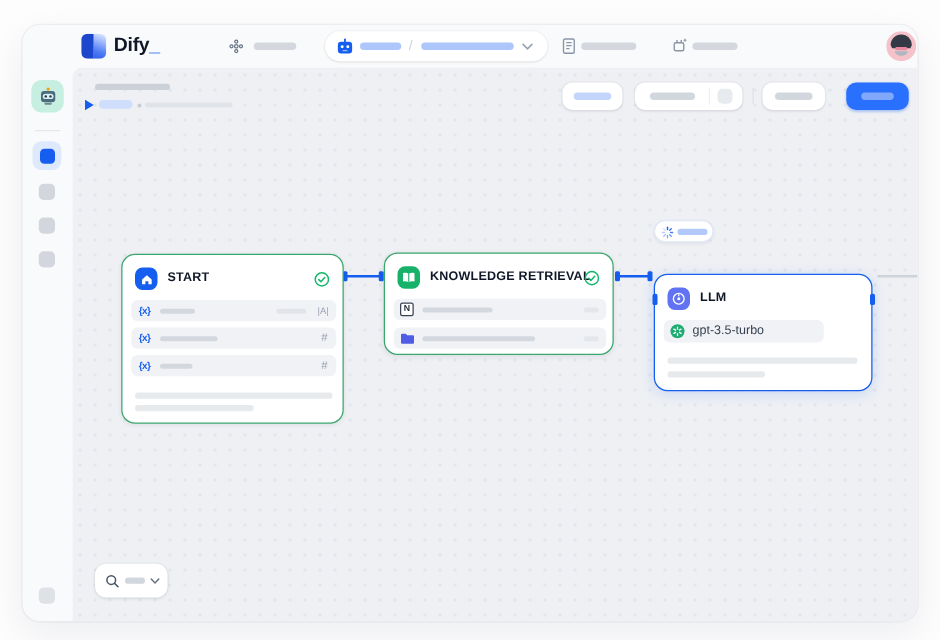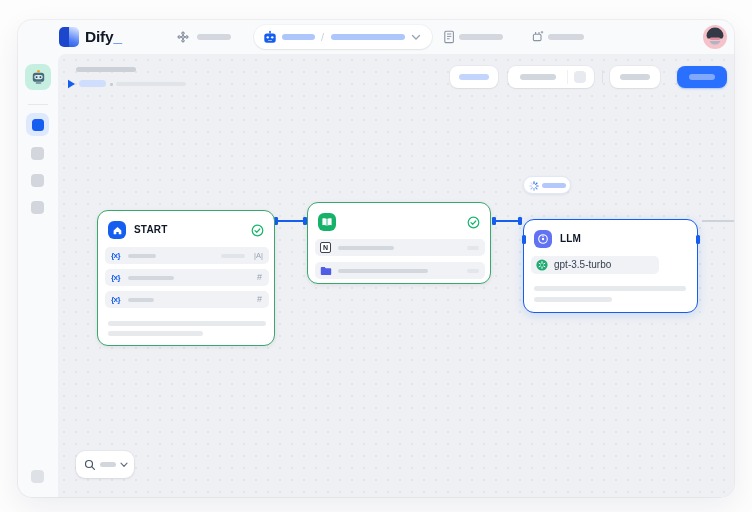--- a/index.html
+++ b/index.html
@@ -9,21 +9,21 @@
     background:#fdfdfe;
     font-family:"Liberation Sans", sans-serif;
   }
   .abs { position:absolute; }
   .window {
     position:absolute; left:18px; top:20px; width:716px; height:477px;
     background:#f9fafb; border-radius:14px; overflow:hidden;
     box-shadow:0 0 0 1px rgba(16,24,40,.05), 0 10px 30px rgba(16,24,40,.07);
   }
   .bar { position:absolute; border-radius:3px; background:#d4d8de; }
-  .header { position:absolute; left:8px; top:0; width:716px; height:34px; }
+  .header { position:absolute; left:14px; top:0; width:716px; height:34px; }
   .logo-text { font-size:15.5px; font-weight:700; color:#101828; letter-spacing:-.2px; }
   .logo-cursor { color:#155eef; font-weight:800; }
   .pill {
     position:absolute; background:#fff; border-radius:12px;
     box-shadow:0 1px 2px rgba(16,24,40,.07), 0 0 0 1px rgba(16,24,40,.03);
   }
   .sidebar { position:absolute; left:0; top:34px; width:40px; height:443px; }
   .canvas {
     position:absolute; left:40px; top:34px; width:676px; height:443px;
     background:#eef0f4;
@@ -176,21 +176,21 @@
     <div class="conn-cap" style="left:216px; top:163px;"></div>
     <div class="conn" style="left:219px; top:166px; width:28px;"></div>
     <div class="conn-cap" style="left:245px; top:163px;"></div>
 
     <div class="conn-cap" style="left:434px; top:163px;"></div>
     <div class="conn" style="left:437px; top:166px; width:26px;"></div>
     <div class="conn-cap" style="left:460px; top:163px;"></div>
 
     <div class="abs" style="left:644px; top:166px; width:32px; height:1.5px; background:#ced3da;"></div>
 
-    <div class="node" style="left:39px; top:149px; width:178px; height:136px;margin-top:7px;">
+    <div class="node" style="left:39px; top:149px; width:178px; height:136px;">
       <div class="node-icon" style="background:#155eef;">
         <svg width="11" height="11" viewBox="0 0 12 12">
             <path d="M1.8 6 L6 2.3 L10.2 6 V10.2 H7.3 V7.6 H4.7 V10.2 H1.8 Z" fill="#fff"></path>
           </svg>
       </div>
       <div class="node-title">START</div>
       <svg class="node-check" viewBox="0 0 13 13">
         <circle cx="6.5" cy="6.5" r="5.3" fill="none" stroke="#12b76a" stroke-width="1.2"></circle>
         <path d="M4 6.7 l1.7 1.7 3.1-3.4" fill="none" stroke="#12b76a" stroke-width="1.2" stroke-linecap="round" stroke-linejoin="round"></path>
       </svg>
@@ -216,20 +216,21 @@
       <div class="bar" style="left:10px; top:120px; width:95px; height:4.5px; background:#e7eaed;"></div>
     </div>
 
     <div class="node" style="left:249px; top:148px; width:184px; height:82px;">
       <div class="node-icon" style="background:#17b26a;">
         <svg width="12" height="12" viewBox="0 0 12 12">
           <path d="M1.4 2.6 C3 2 4.6 2.2 6 3.1 C7.4 2.2 9 2 10.6 2.6 V9.2 C9 8.7 7.4 8.9 6 9.8 C4.6 8.9 3 8.7 1.4 9.2 Z" fill="#fff"></path>
           <line x1="6" y1="3.1" x2="6" y2="9.8" stroke="#17b26a" stroke-width="0.9"></line>
         </svg>
       </div>
+      <div class="node-title">KNOWLEDGE RETRIEVAL</div>
       <svg class="node-check" viewBox="0 0 13 13">
         <circle cx="6.5" cy="6.5" r="5.3" fill="none" stroke="#12b76a" stroke-width="1.2"></circle>
         <path d="M4 6.7 l1.7 1.7 3.1-3.4" fill="none" stroke="#12b76a" stroke-width="1.2" stroke-linecap="round" stroke-linejoin="round"></path>
       </svg>
 
       <div class="nrow" style="left:7px; top:36px; width:170px;">
         <div class="abs" style="left:5px; top:3px; width:11px; height:11px; border:1px solid #3b4454; border-radius:2px; background:#fff; text-align:center; line-height:9px; font-size:7px; font-weight:800; color:#1f2733;">
           <span>N</span>
         </div>
         <div class="bar" style="left:23px; top:6.5px; width:56px; height:4.5px; background:#d3d8df;"></div>

